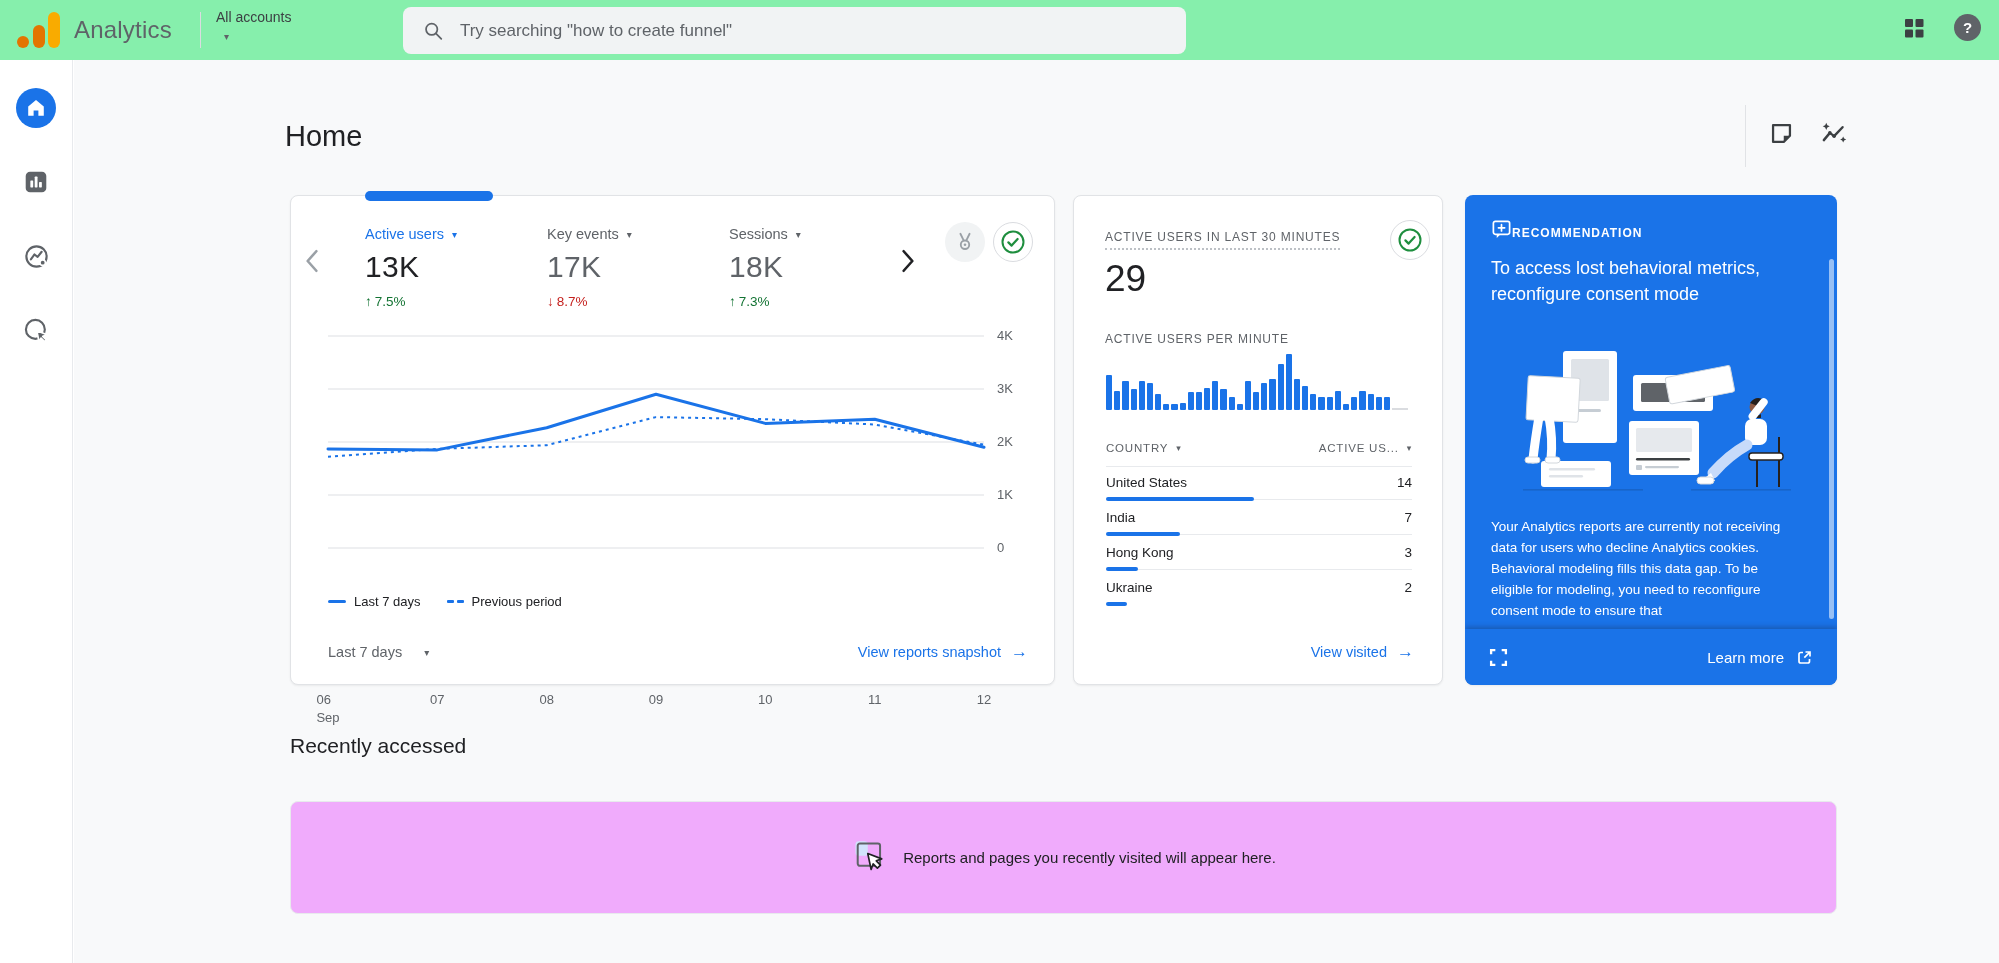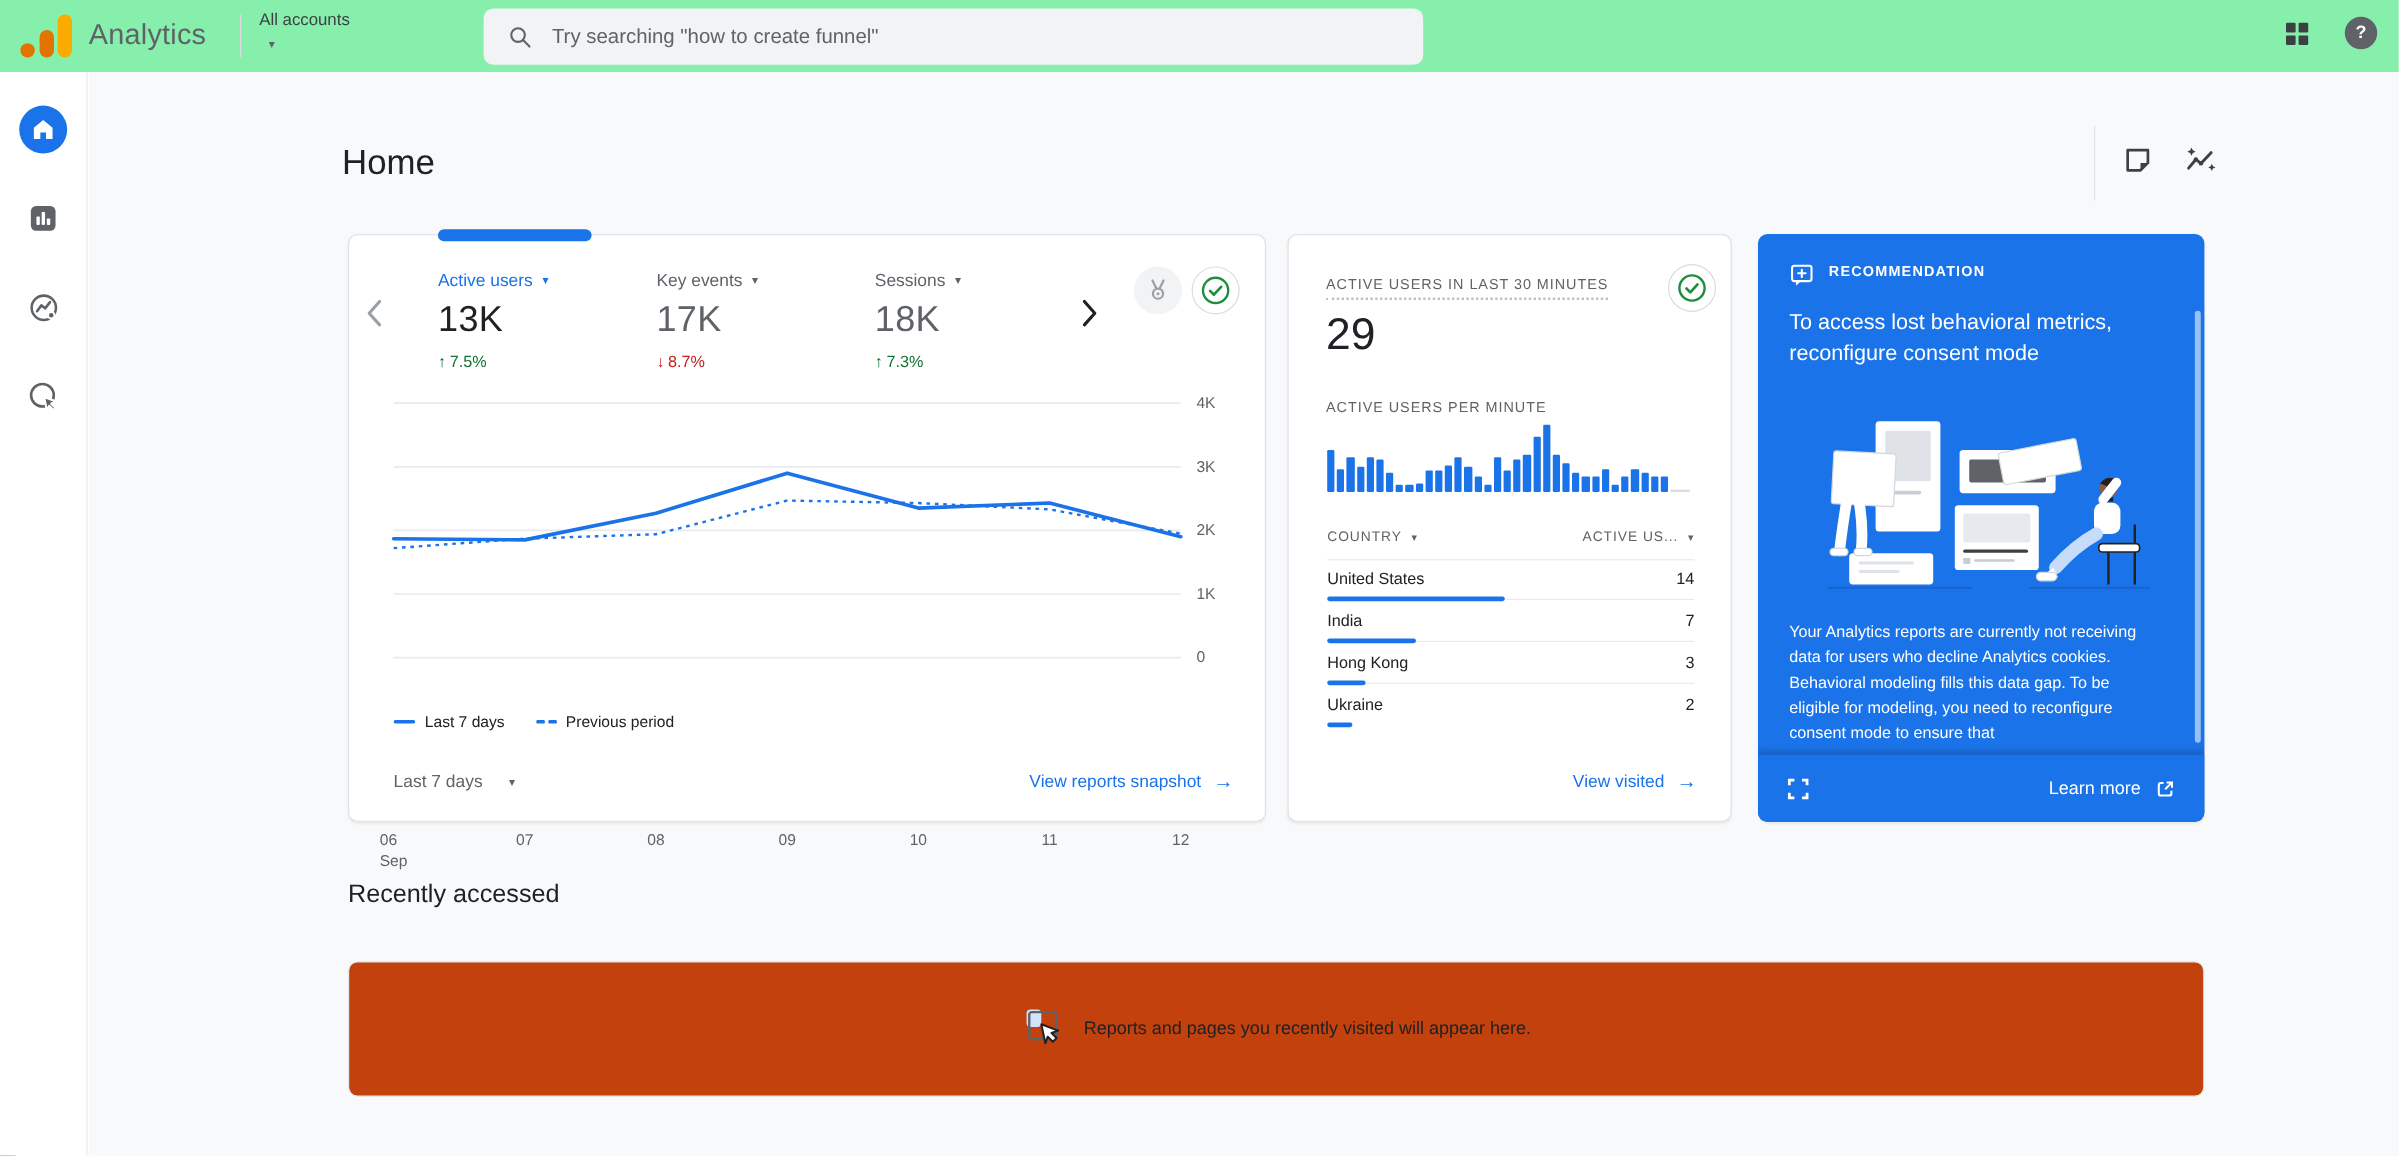--- a/index.html
+++ b/index.html
@@ -104,35 +104,35 @@
   .country-table-body { position:absolute; left:32px; right:30px; top:270px; }
   .c-row { padding-top:9px; }
   .c-line { display:flex; justify-content:space-between; font-size:13.5px; color:#202124; }
   .c-track { position:relative; height:4px; margin-top:7px; }
   .c-sep { position:absolute; left:0; right:0; top:2px; height:1px; background:#e8eaed; }
   .c-row:last-child .c-sep { right:auto; width:0; }
   .c-fill { position:absolute; left:0; top:0; height:3.5px; background:#1a73e8; border-radius:2px; }
   .card2-footer { position:absolute; right:28px; top:446px; }
 
   
-  .rec-header { position:absolute; left:26px; top:24px; display:flex; align-items:flex-start; gap:12px; color:#fff; }
+  .rec-header { position:absolute; left:26px; top:24px; display:flex; align-items:flex-end; color:#fff; }
   .rec-badge { font-size:12px; font-weight:bold; letter-spacing:1px; }
   .rec-title { position:absolute; left:26px; top:60px; width:306px; font-size:18px; line-height:1.45; color:#fff; font-weight:500; }
   .rec-illustration { position:absolute; left:30px; top:146px; }
   .rec-body { position:absolute; left:26px; top:322px; width:308px; font-size:13.5px; line-height:1.55;
     color:#fff; max-height:110px; overflow:hidden; }
   .rec-footer { position:absolute; left:0; right:0; bottom:0; height:56px; background:#1a73e8;
     box-shadow:0 -2px 5px rgba(23,40,77,.35); display:flex; align-items:center; justify-content:space-between;
     padding:0 24px; border-radius:0 0 8px 8px; }
   .learn-more { display:flex; align-items:center; gap:12px; color:#fff; font-size:15px; font-weight:500; cursor:pointer; }
   .rec-scrollbar { position:absolute; right:3px; top:64px; width:5px; height:360px; background:rgba(255,255,255,.55); border-radius:3px; cursor:pointer; }
 
   
   .recent-heading { position:absolute; left:216px; top:674px; font-size:21px; color:#202124; font-weight:400; }
-  .recent-panel { position:absolute; left:216px; top:741px; width:1547px; height:113px; background:#c2410c;
+  .recent-panel { position:absolute; left:216px; top:741px; width:1547px; height:113px; background:#f0abfc;
     border:1px solid #e8eaed; border-radius:8px; display:flex; align-items:center; justify-content:center; gap:14px; }
   .recent-msg { font-size:15px; color:#202124; }
 
   .corner-artifact { position:absolute; left:0; bottom:0; width:13px; height:11px; background:#17181a; }
 </style>
 </head>
 <body>
 
 <div class="app">
 

